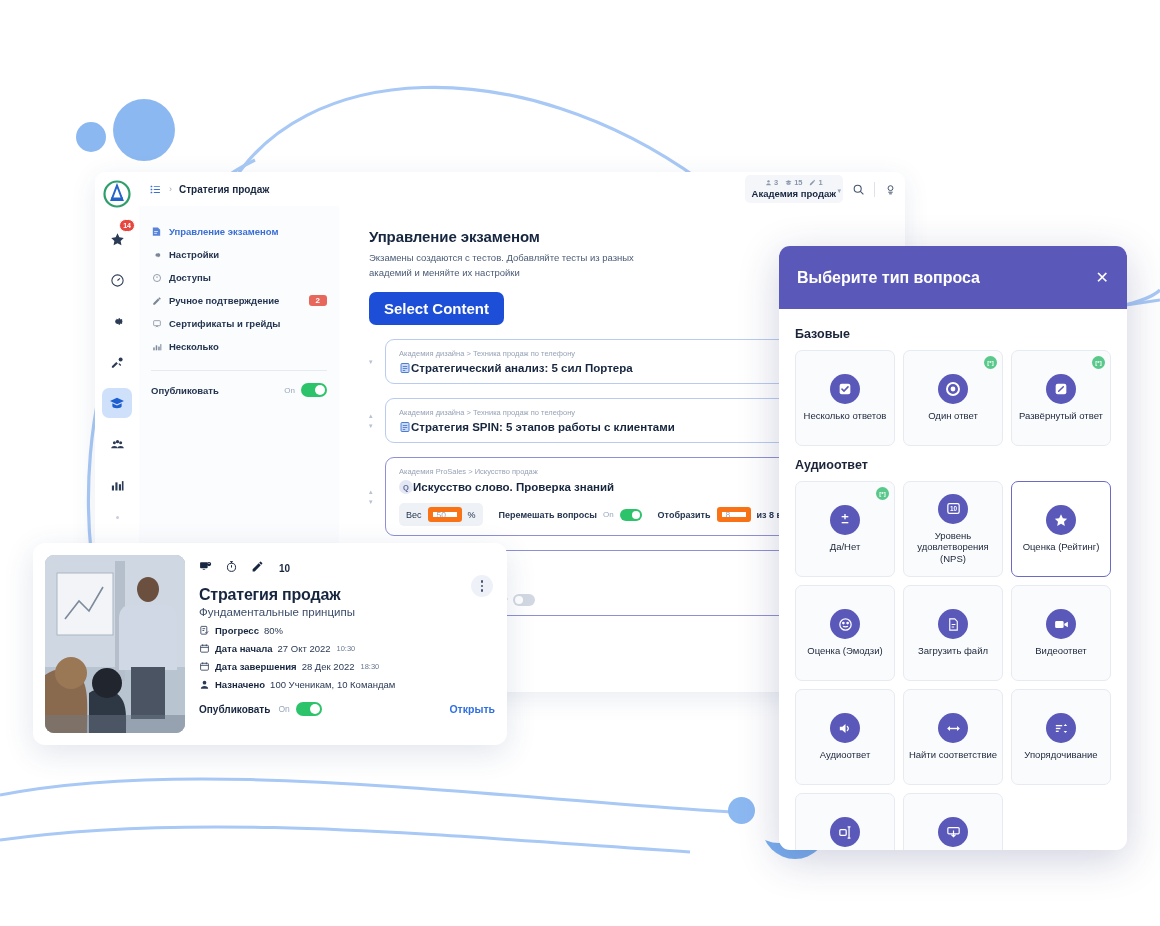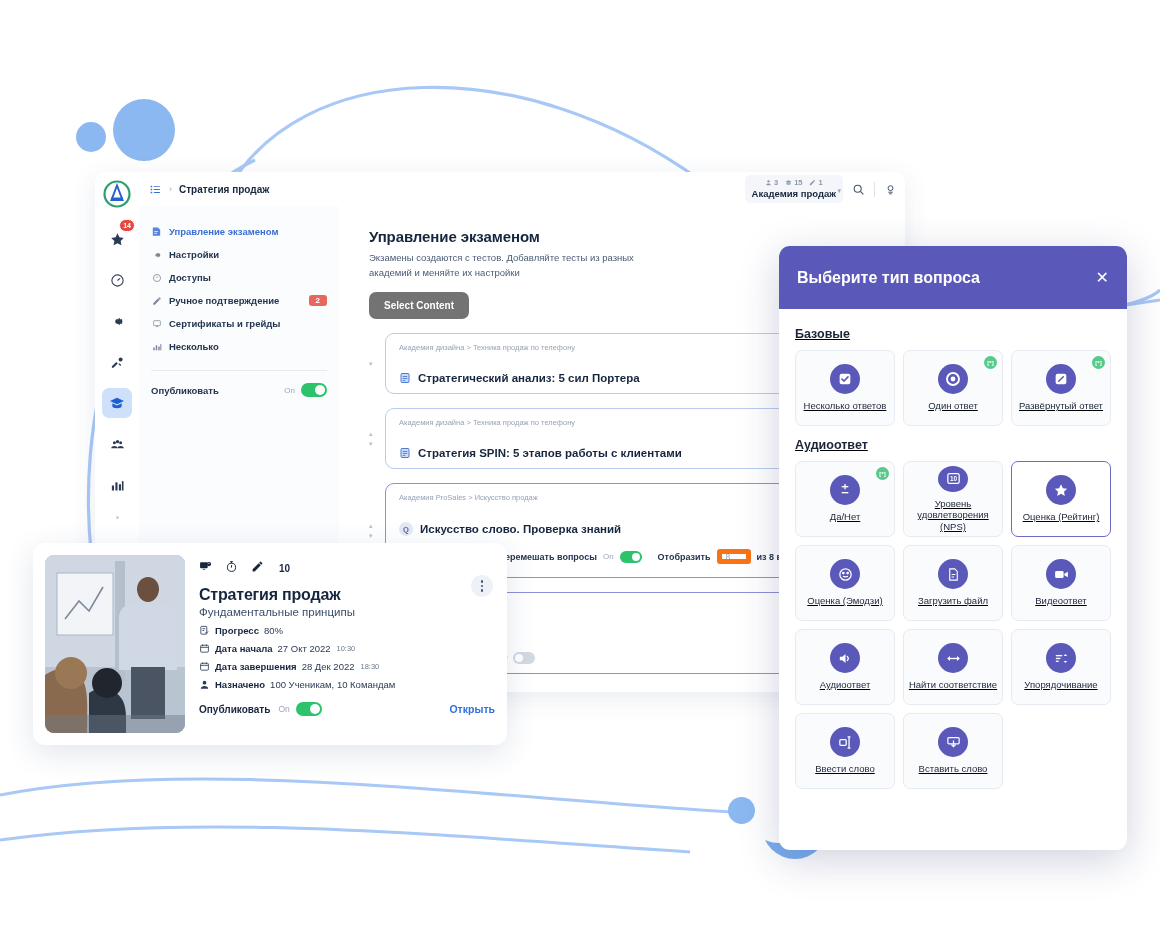--- a/index.html
+++ b/index.html
@@ -102,33 +102,33 @@
   .toggle.sm .knob { width:8px; height:8px; top:2px; }
 
   
   #content {
     position:absolute; left:244px; top:34px; right:0; height:486px;
     background:#ffffff; padding:22px 20px 0 30px; overflow:hidden;
   }
   #content h1 { font-size:15px; color:#17263f; font-weight:700; letter-spacing:-.1px; }
   #content .sub { font-size:9.5px; color:#4a5b75; line-height:1.55; margin-top:6px; max-width:270px; }
   #select-content-btn {
-    margin-top:12px; background:#737373; color:#fff; border:none; border-radius:7px;
-    font-size:10px; font-weight:700; padding:8px 15px; font-family:inherit; cursor:pointer;
+    margin-top:12px; background:#1d4ed8; color:#fff; border:none; border-radius:7px;
+    font-size:15px; font-weight:700; padding:8px 15px; font-family:inherit; cursor:pointer;
   }
 
   .row-wrap { display:flex; align-items:center; gap:6px; margin-top:14px; }
   .row-arrows { display:flex; flex-direction:column; gap:2px; color:#b6c1d1; font-size:7px; width:10px; }
   .exam-row {
     flex:1; border:1px solid #b9cbf0; border-radius:9px; padding:9px 12px 9px 13px;
     background:#fff; position:relative; min-height:44px;
   }
   .exam-row.purple { border-color:#8e8fd6; }
   .exam-row .bc { font-size:7.5px; color:#97a3b6; }
-  .exam-row .ttl { display:flex; align-items:center; gap:7px; margin-top:20px; }
+  .exam-row .ttl { display:flex; align-items:center; margin-top:4px; }
   .exam-row .ttl .t { font-size:11.5px; font-weight:700; color:#17263f; }
   .doc-ico { color:#3b6fd4; display:flex; }
   .q-ico {
     width:14px; height:14px; border-radius:50%; background:#e4e8f5; color:#5d6b96;
     font-size:7.5px; display:flex; align-items:center; justify-content:center; font-weight:700;
   }
   .row-on { position:absolute; right:12px; top:12px; display:flex; align-items:center; gap:5px; }
   .row-on .st { font-size:8px; color:#9aa7bc; }
   .row-ctrls { display:flex; align-items:center; gap:16px; margin-top:9px; }
   .weight-box {
@@ -179,25 +179,25 @@
   #modal {
     position:absolute; left:779px; top:246px; width:348px; height:604px;
     background:#fff; border-radius:11px; box-shadow:0 10px 40px rgba(40,50,110,.22);
     overflow:hidden;
   }
   #modal-header {
     height:63px; background:#5a58b8; display:flex; align-items:center; padding:0 18px;
   }
   #modal-title { color:#fff; font-size:16px; font-weight:700; }
   #modal-close { margin-left:auto; color:#fff; font-size:16px; cursor:pointer; line-height:1; }
-  #modal-body { padding:14px 16px 0;text-decoration:underline; }
+  #modal-body { padding:14px 16px 0; }
   .sec-title { font-size:12.5px; font-weight:700; color:#1a2438; margin:4px 0 9px; }
   .grid { display:grid; grid-template-columns:repeat(3,1fr); gap:8px; }
   .qcard {
-    background:#fafbfd; border:1px solid #e6eaf1; border-radius:7px; height:76px;
+    background:#fafbfd; border:1px solid #e6eaf1; border-radius:7px; height:96px;
     display:flex; flex-direction:column; align-items:center; justify-content:center;
     gap:6px; position:relative; cursor:pointer; padding:4px;
   }
   .qcard.selected { border:1.6px solid #6b6ac6; background:#fff; }
   .qcard .qico {
     width:30px; height:30px; border-radius:50%; background:#5a58b8; color:#fff;
     display:flex; align-items:center; justify-content:center;
   }
   .qcard .qlabel {
     font-size:9.5px; color:#1a2438; text-align:center; line-height:1.2; font-weight:400;

